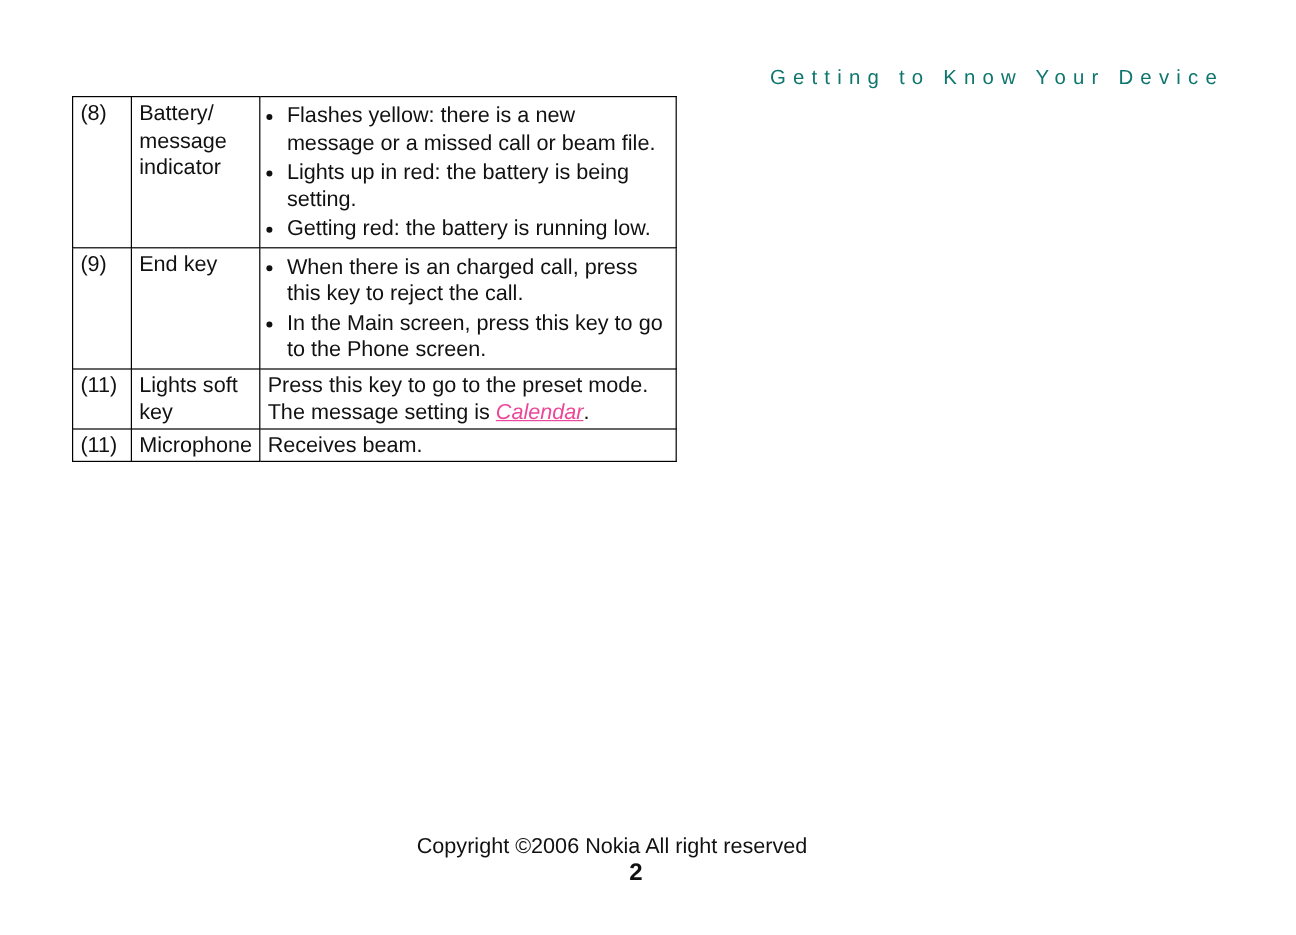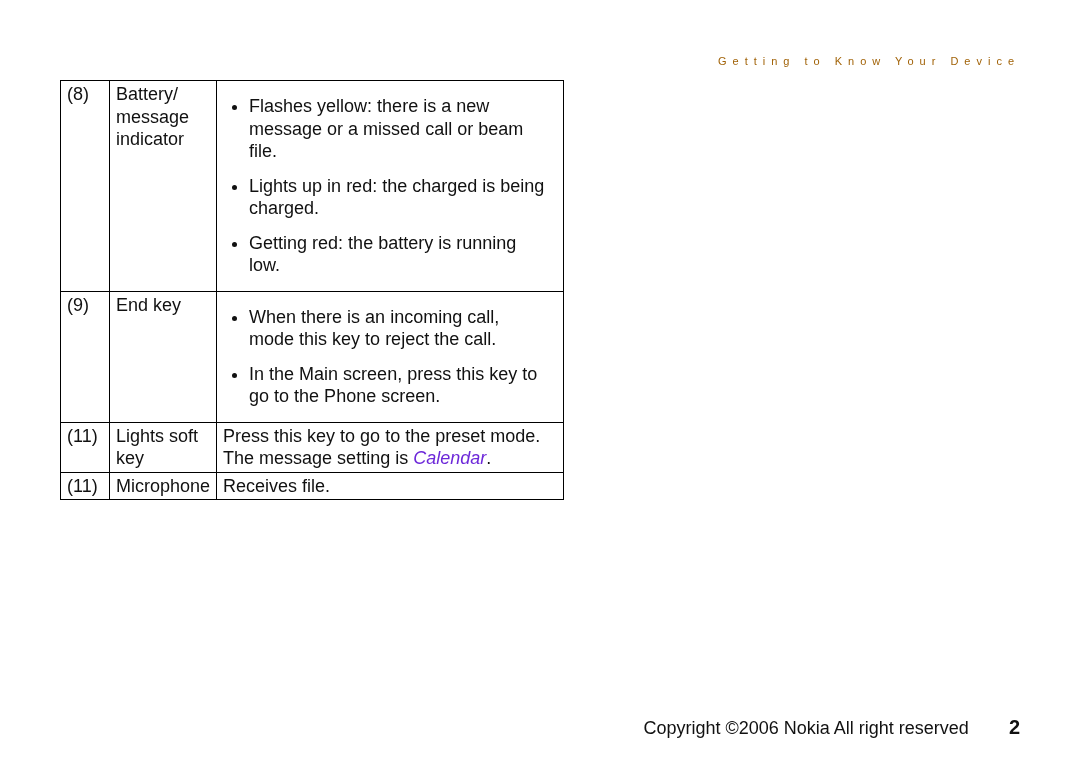--- a/index.html
+++ b/index.html
@@ -15,23 +15,23 @@
     position: relative;
     width: 1080px;
     height: 779px;
     box-sizing: border-box;
     padding: 55px 60px 40px 60px;
   }
   .running-head {
     position: absolute;
     top: 55px;
     right: 60px;
-    font-size: 11px;
+    font-size: 17px;
     letter-spacing: 6px;
-    color: #a16207;
+    color: #0f766e;
   }
   .tbl {
     border-collapse: collapse;
     margin-top: 25px;
     font-size: 18px;
     line-height: 1.25;
   }
   .tbl td {
     border: 1px solid #000;
     vertical-align: top;
@@ -39,38 +39,40 @@
   }
   .col-num { width: 36px; text-align: left; }
   .col-name { width: 92px; }
   .col-desc { width: 334px; }
   ul.desc {
     margin: 0;
     padding: 0 0 0 14px;
     list-style: disc;
   }
   ul.desc li {
-    margin: 12px;
+    margin: 2px;
     padding: 0;
   }
   .italic-green {
     font-style: italic;
-    color: #6d28d9;
+    color: #ec4899;
+    text-decoration: underline;
   }
   .footer {
     position: absolute;
     bottom: 40px;
     left: 0;
     right: 0;
     display: flex;
     justify-content: flex-end;
-    align-items: flex-end;
+    align-items: center;
     padding-right: 60px;
     font-size: 18px;
     color: #111;
+    flex-direction: column;
   }
   .footer .pnum {
     margin-left: 40px;
     font-weight: 700;
     font-size: 20px;
   }
 </style>
 </head>
 <body>
 
@@ -80,49 +82,49 @@
 
   <table class="tbl">
     <tbody>
 
       <tr>
         <td class="col-num">(8)</td>
         <td class="col-name">Battery/ message indicator</td>
         <td class="col-desc">
           <ul class="desc">
             <li>Flashes yellow: there is a new message or a missed call or beam file.</li>
-            <li>Lights up in red: the charged is being charged.</li>
+            <li>Lights up in red: the battery is being setting.</li>
             <li>Getting red: the battery is running low.</li>
           </ul>
         </td>
       </tr>
 
       <tr>
         <td class="col-num">(9)</td>
         <td class="col-name">End key</td>
         <td class="col-desc">
           <ul class="desc">
-            <li>When there is an incoming call, mode this key to reject the call.</li>
+            <li>When there is an charged call, press this key to reject the call.</li>
             <li>In the Main screen, press this key to go to the Phone screen.</li>
           </ul>
         </td>
       </tr>
 
       <tr>
         <td class="col-num">(11)</td>
         <td class="col-name">Lights soft key</td>
         <td class="col-desc">
           <span>Press this key to go to the preset mode. The message setting is </span><span class="italic-green">Calendar</span><span>.</span>
         </td>
       </tr>
 
       <tr>
         <td class="col-num">(11)</td>
         <td class="col-name">Microphone</td>
-        <td class="col-desc">Receives file.</td>
+        <td class="col-desc">Receives beam.</td>
       </tr>
 
     </tbody>
   </table>
 
   <div class="footer">
     <span>Copyright ©2006 Nokia All right reserved</span>
     <span class="pnum">2</span>
   </div>
 

